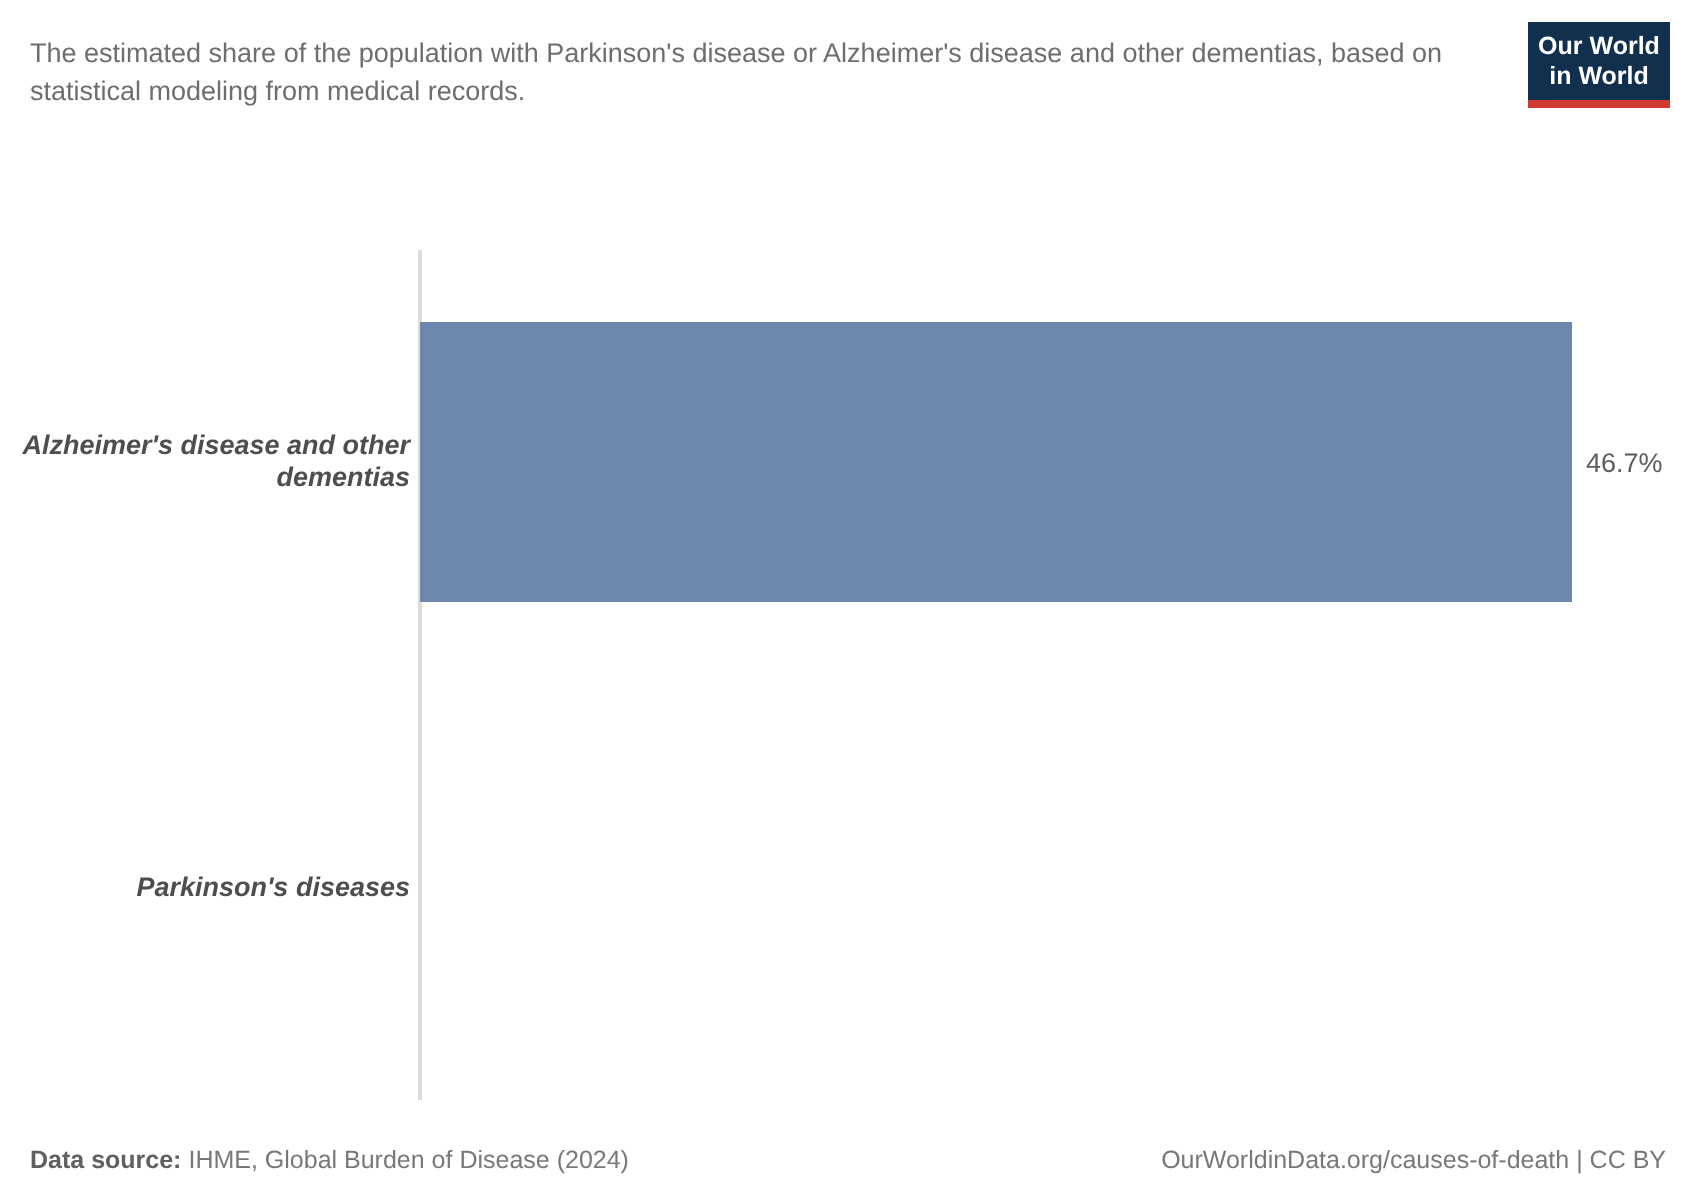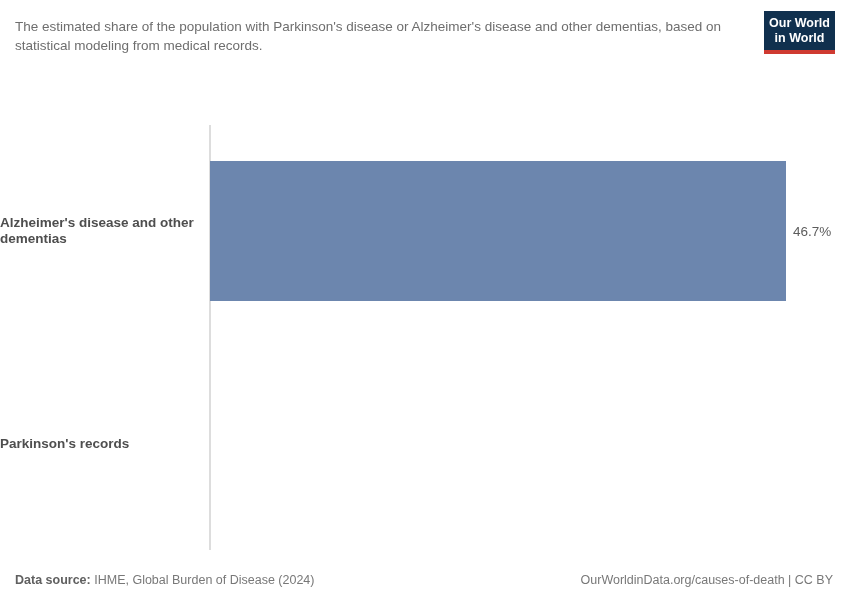--- a/index.html
+++ b/index.html
@@ -50,25 +50,26 @@
   .logo span { display: block; }
 
   
   .chart { position: absolute; left: 0; top: 125px; width: 850px; height: 425px; }
   .axis-line { position: absolute; left: 209px; top: 0; width: 2px; height: 425px; background: #dddddd; }
   .rows { position: absolute; left: 0; top: 0; width: 100%; height: 100%; display: flex; flex-direction: column; }
   .chart-row { flex: 1 1 0; display: flex; align-items: center; }
   .row-label {
     flex: 0 0 205px;
     width: 205px;
-    text-align: left;
+    text-align: right;
     font-size: 13.5px;
     font-weight: 700;
     color: #4e4e4e;
     line-height: 16.5px;
+    font-style: italic;
   }
   .bar-area { flex: 1 1 auto; display: flex; align-items: center; padding-left: 5px; }
   .bar { height: 140px; }
   .value-label { margin-left: 7px; font-size: 13.5px; color: #5c5c5c; white-space: nowrap; }
 
   
   .footer {
     position: absolute;
     left: 15px;
     right: 17px;
@@ -108,21 +109,21 @@
             <div>Alzheimer's disease and other</div>
             <div>dementias</div>
           </div>
           <div class="bar-area">
             <div class="bar" style="width: 576px; background: rgb(108, 134, 174);"></div>
             <div class="value-label">46.7%</div>
           </div>
         </div>
         <div class="chart-row">
           <div class="row-label">
-            <div>Parkinson's records</div>
+            <div>Parkinson's diseases</div>
           </div>
         </div>
       </div>
   </div>
 
   <div class="footer">
     <div class="source">
       <span class="source-label">Data source:</span>
       <span>IHME, Global Burden of Disease (2024)</span>
     </div>

